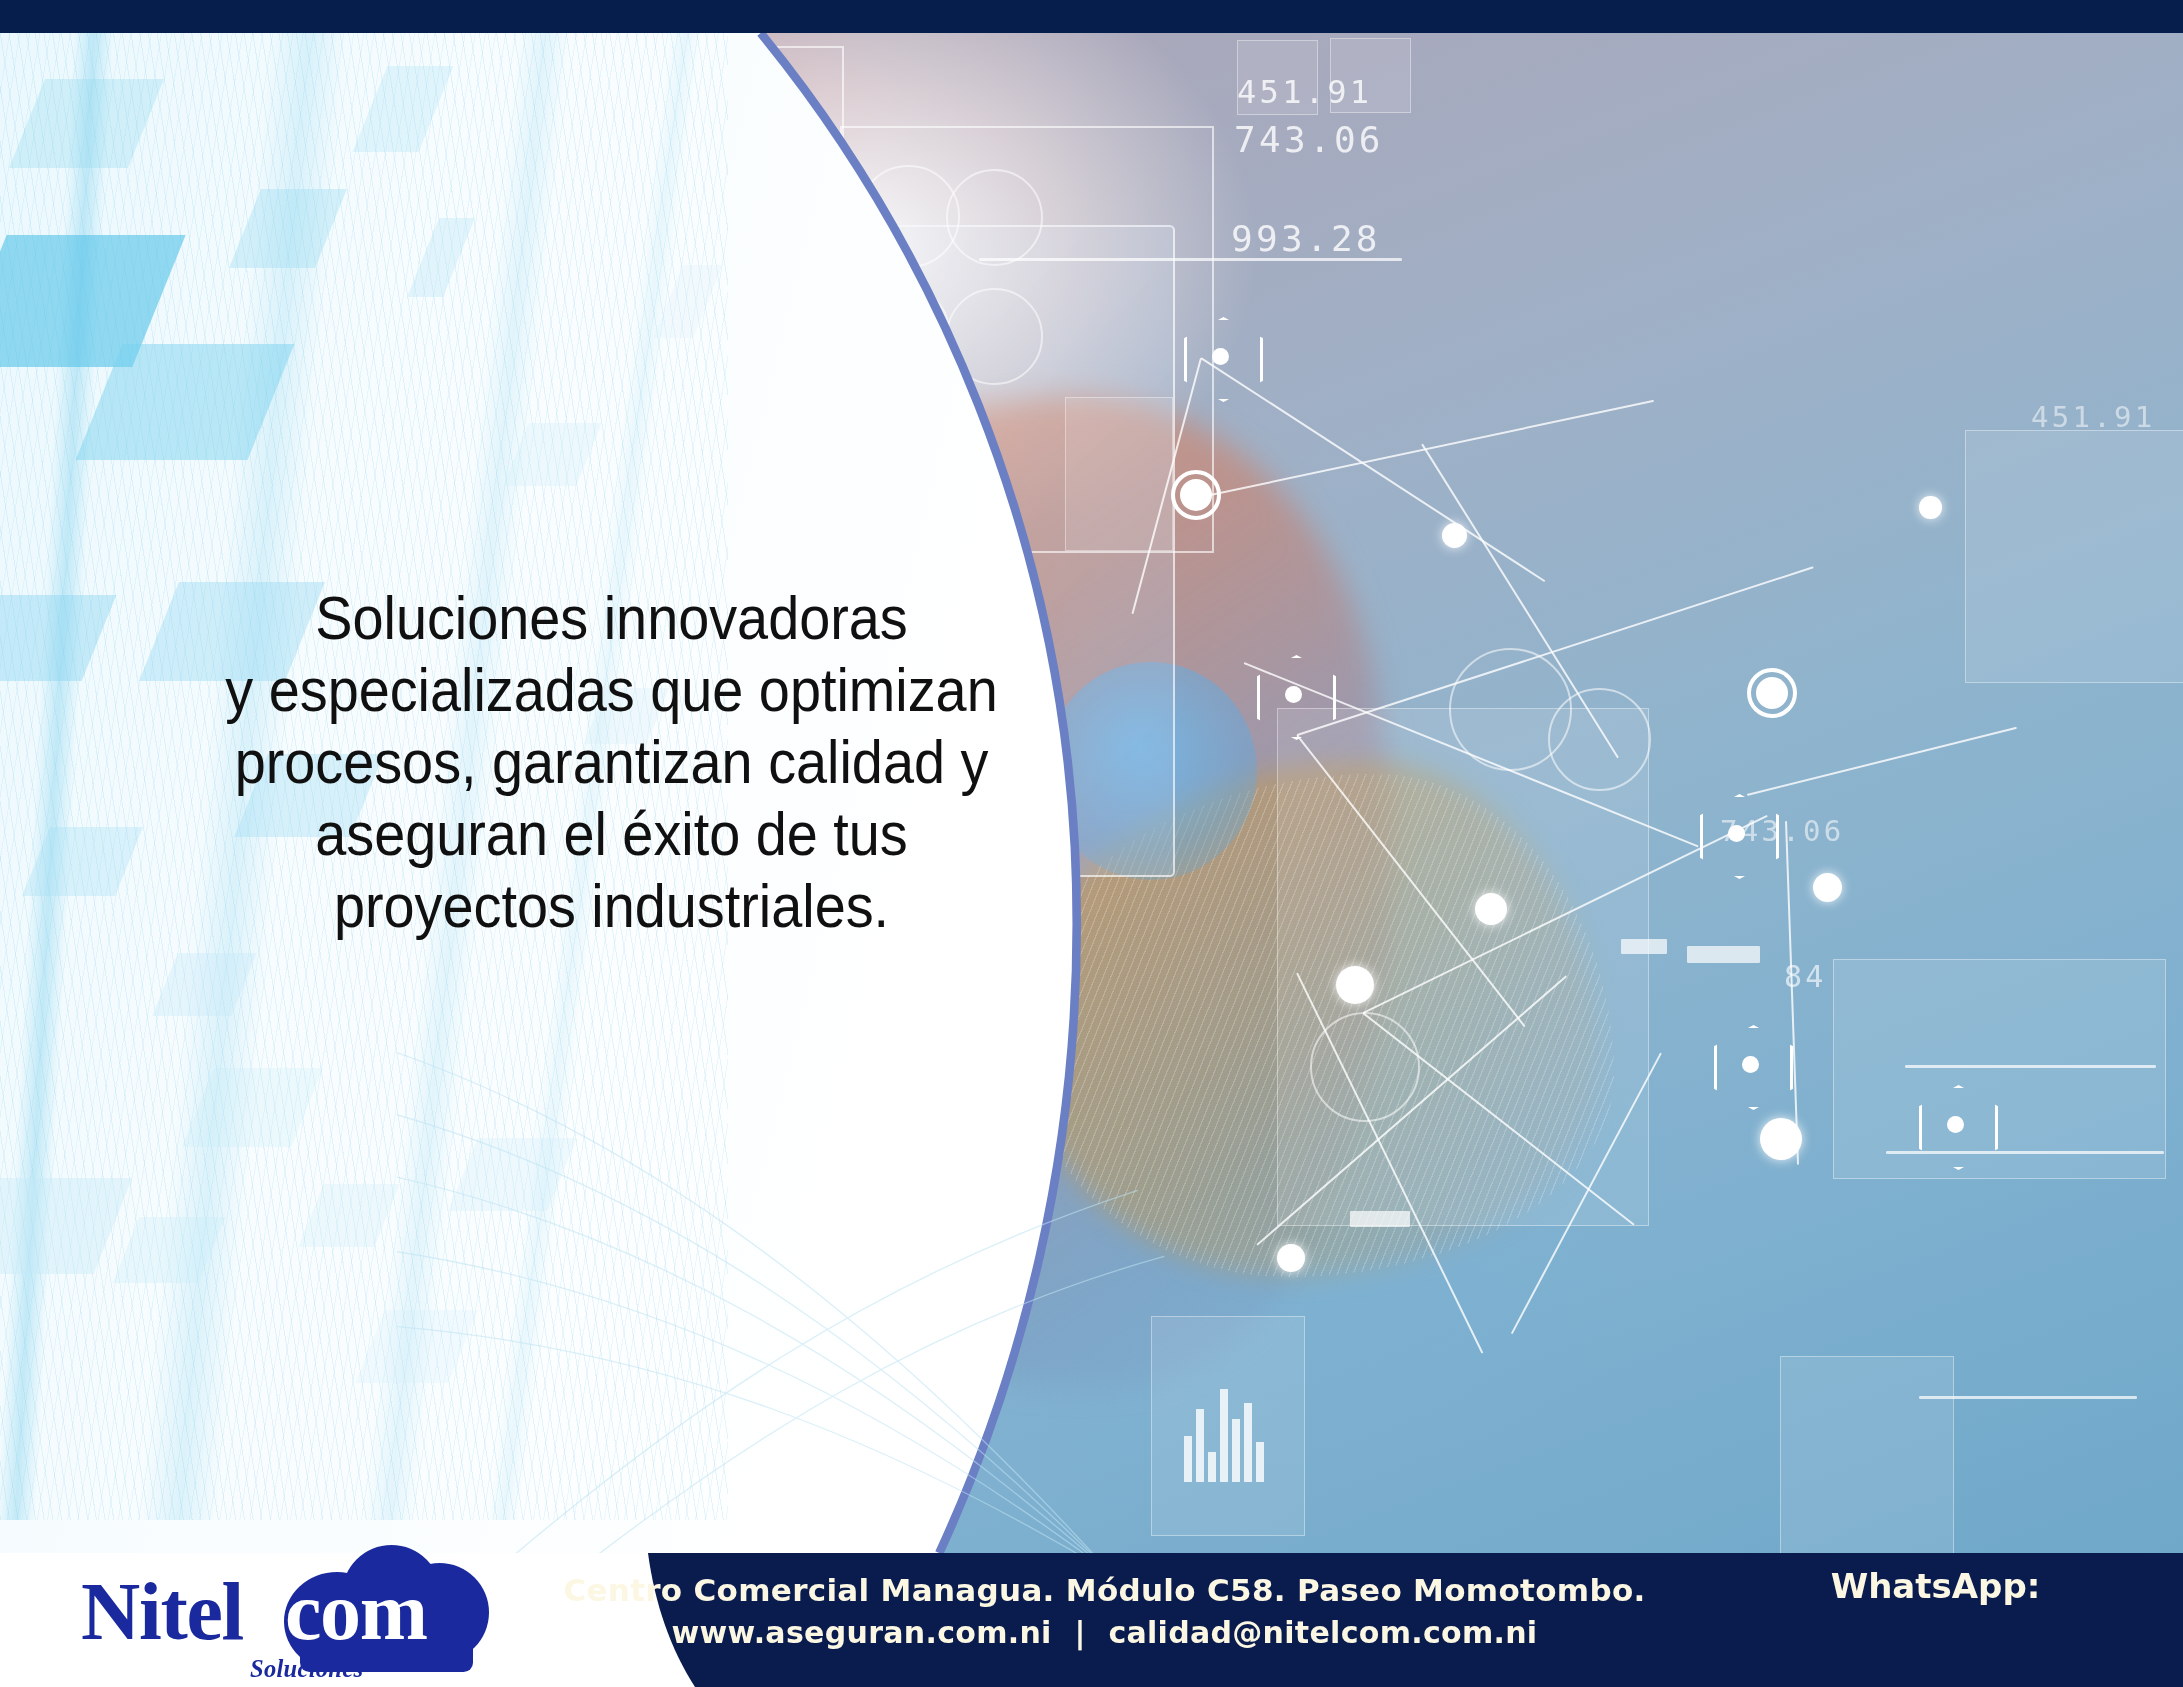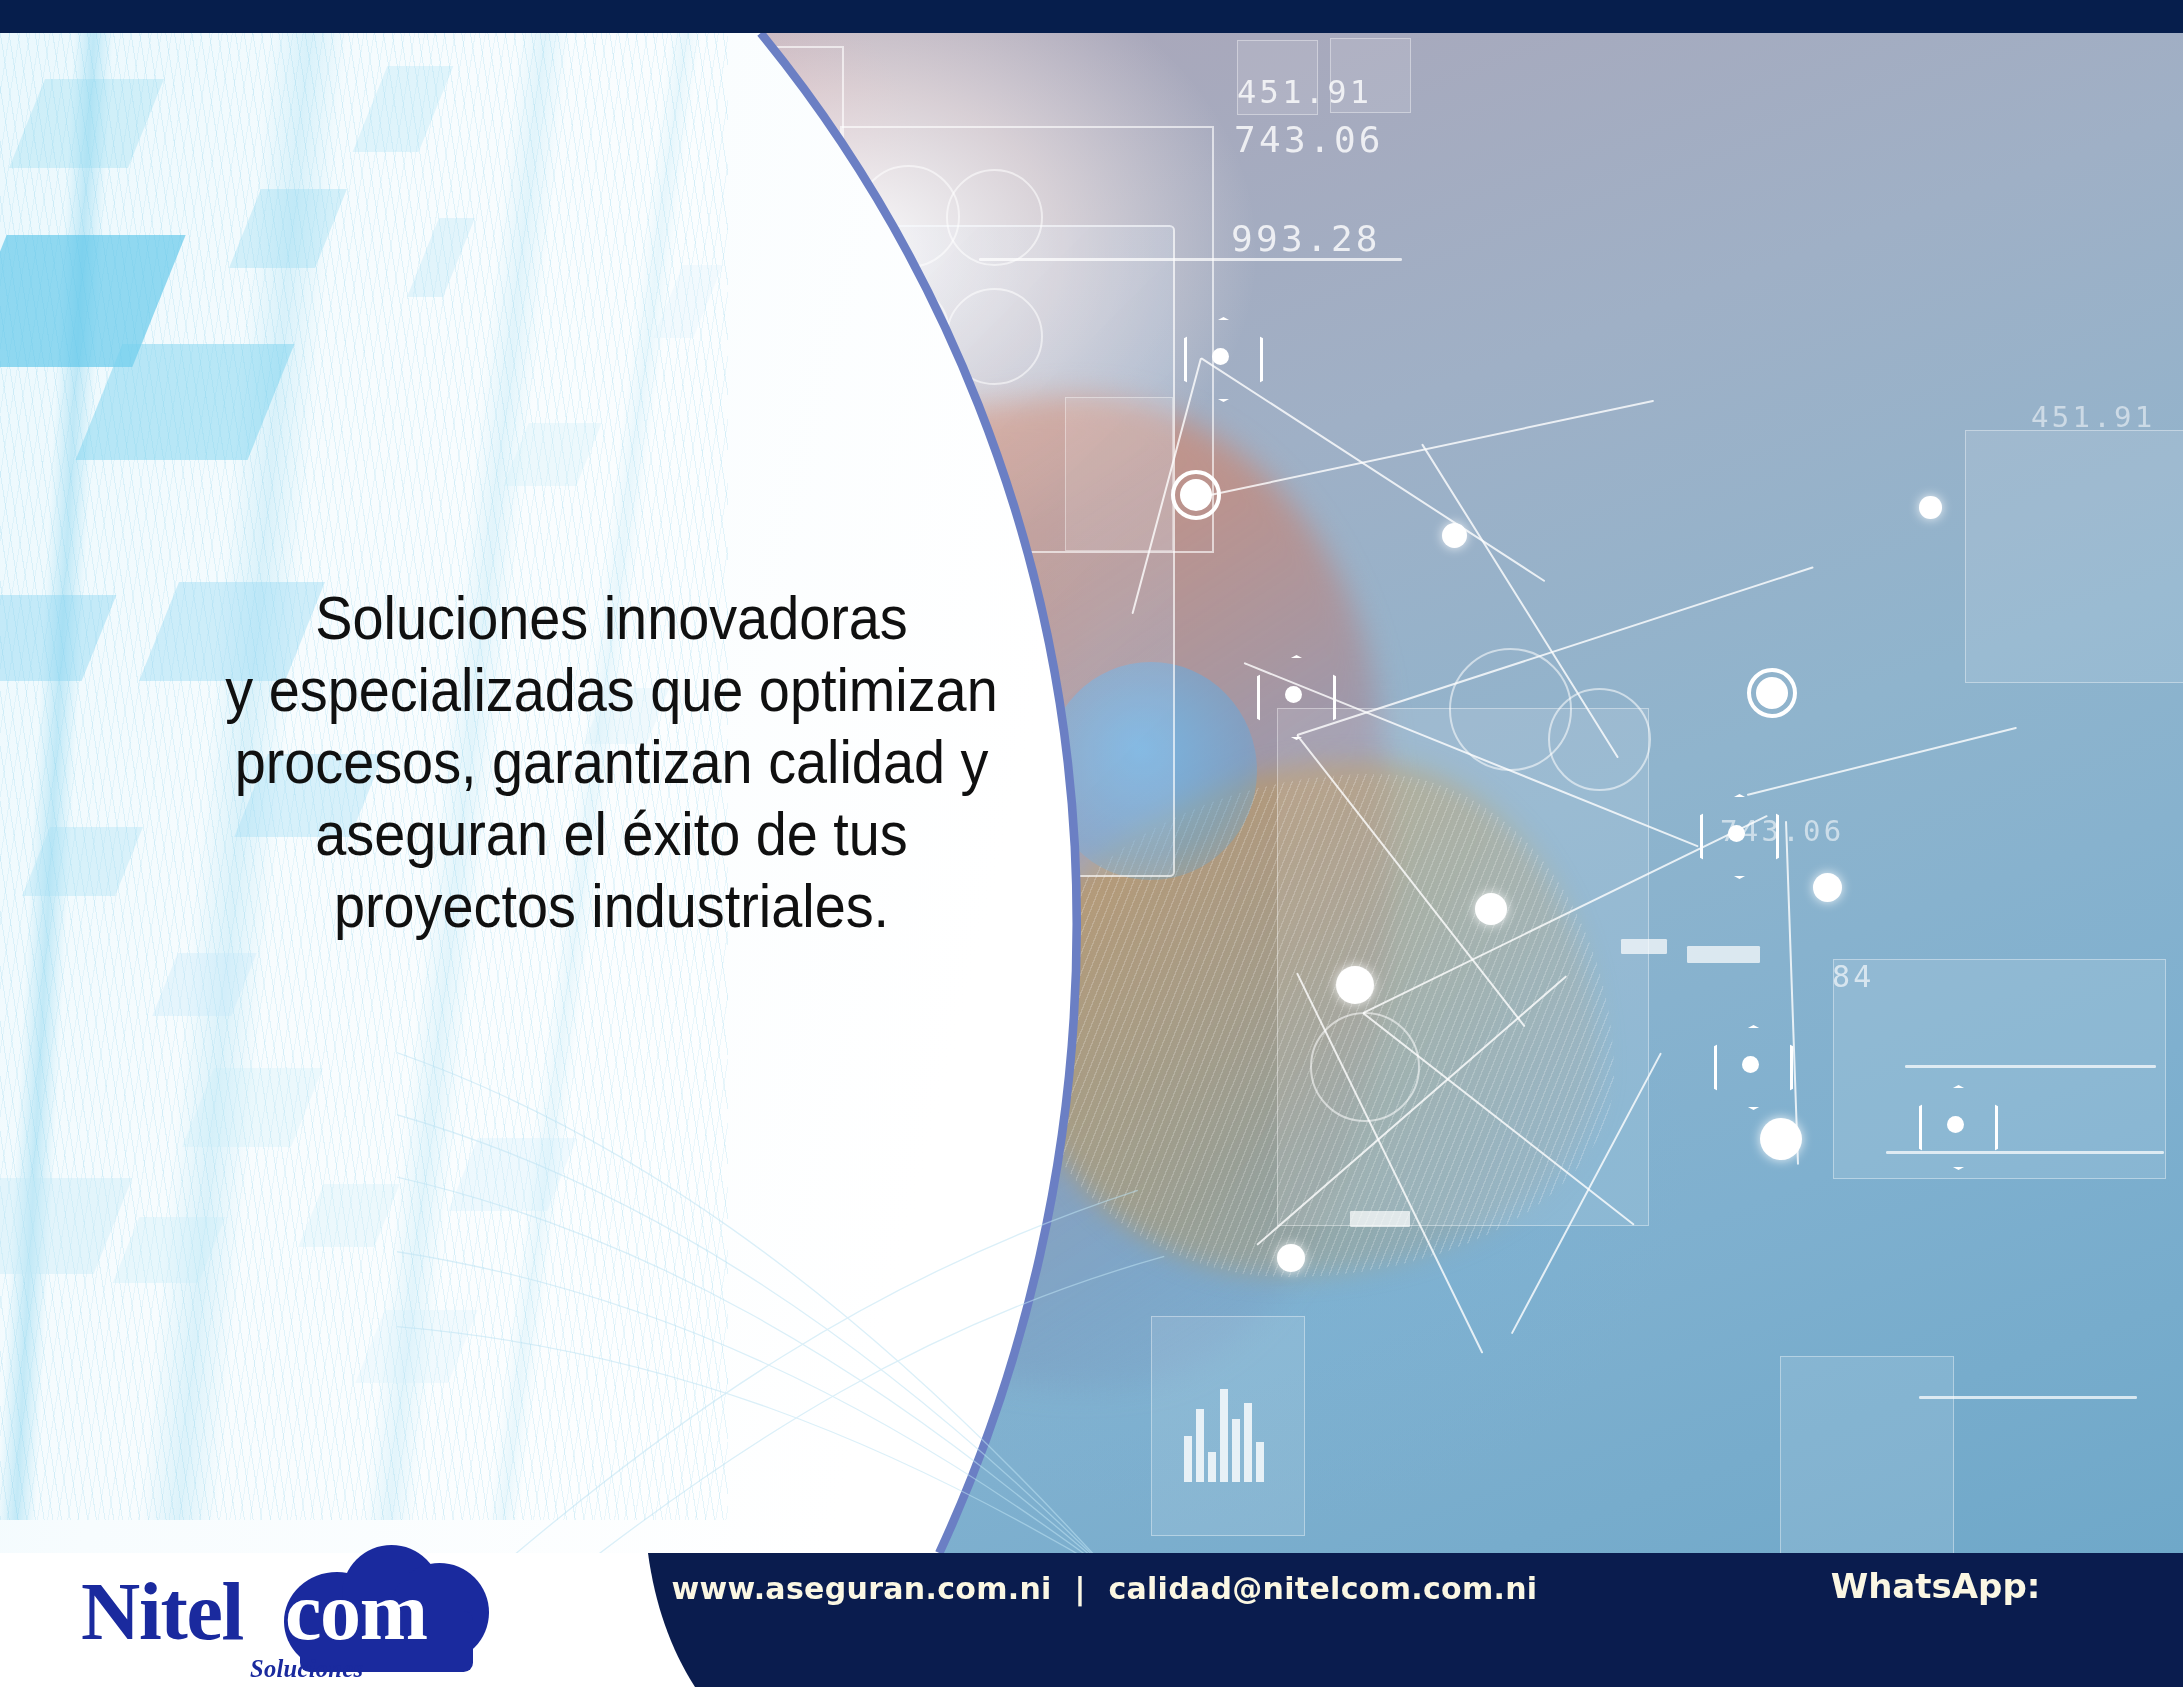--- a/index.html
+++ b/index.html
@@ -166,21 +166,21 @@
       <div class="hud-dim" style="left:1277px; top:675px; width:370px; height:516px;"></div>
       <div class="hud-dim" style="left:1151px; top:1283px; width:152px; height:218px;"></div>
       <div class="hud-dim" style="left:1780px; top:1323px; width:172px; height:198px;"></div>
       <div class="hud-dim" style="left:1833px; top:926px; width:331px; height:218px;"></div>
 
       <div class="hud-num" style="left:1237px; top:40px; font-size:32px;">451.91</div>
       <div class="hud-num" style="left:1234px; top:86px; font-size:36px;">743.06</div>
       <div class="hud-num" style="left:1231px; top:142px; font-size:36px;margin-top:43px;">993.28</div>
       <div class="hud-num" style="left:1720px; top:781px; font-size:29px; opacity:.7;">743.06</div>
       <div class="hud-num" style="left:2031px; top:367px; font-size:29px; opacity:.65;">451.91</div>
-      <div class="hud-num" style="left:1832px; top:926px; font-size:30px; opacity:.8;">84</div>
+      <div class="hud-num" style="left:1784px; top:926px; font-size:30px; opacity:.8;">84</div>
 
       <div class="circ" style="left:857px; top:132px; width:99px; height:99px;"></div>
       <div class="circ" style="left:946px; top:136px; width:93px; height:93px;"></div>
       <div class="circ" style="left:853px; top:251px; width:93px; height:93px;"></div>
       <div class="circ" style="left:946px; top:255px; width:93px; height:93px;"></div>
       <div class="circ" style="left:1449px; top:615px; width:119px; height:119px;"></div>
       <div class="circ" style="left:1548px; top:655px; width:99px; height:99px;"></div>
       <div class="circ" style="left:1310px; top:979px; width:106px; height:106px;"></div>
 
       <div class="hud-bar" style="left:979px; top:225px; width:423px;"></div>
@@ -314,20 +314,21 @@
       <span>proyectos industriales.</span>
     </p>
   </div>
 
   <div class="topbar"></div>
 
   <div class="footer">
     <div class="footer-bar"></div>
 
     <div class="footer-address">
+      <div>Centro Comercial Managua. Módulo C58. Paseo Momotombo.</div>
       <div class="line2">
         <span>www.aseguran.com.ni</span>
         <span class="sep">|</span>
         <span>calidad@nitelcom.com.ni</span>
       </div>
     </div>
 
     <div class="wa">
       <span class="t1">WhatsApp:</span>
     </div>

